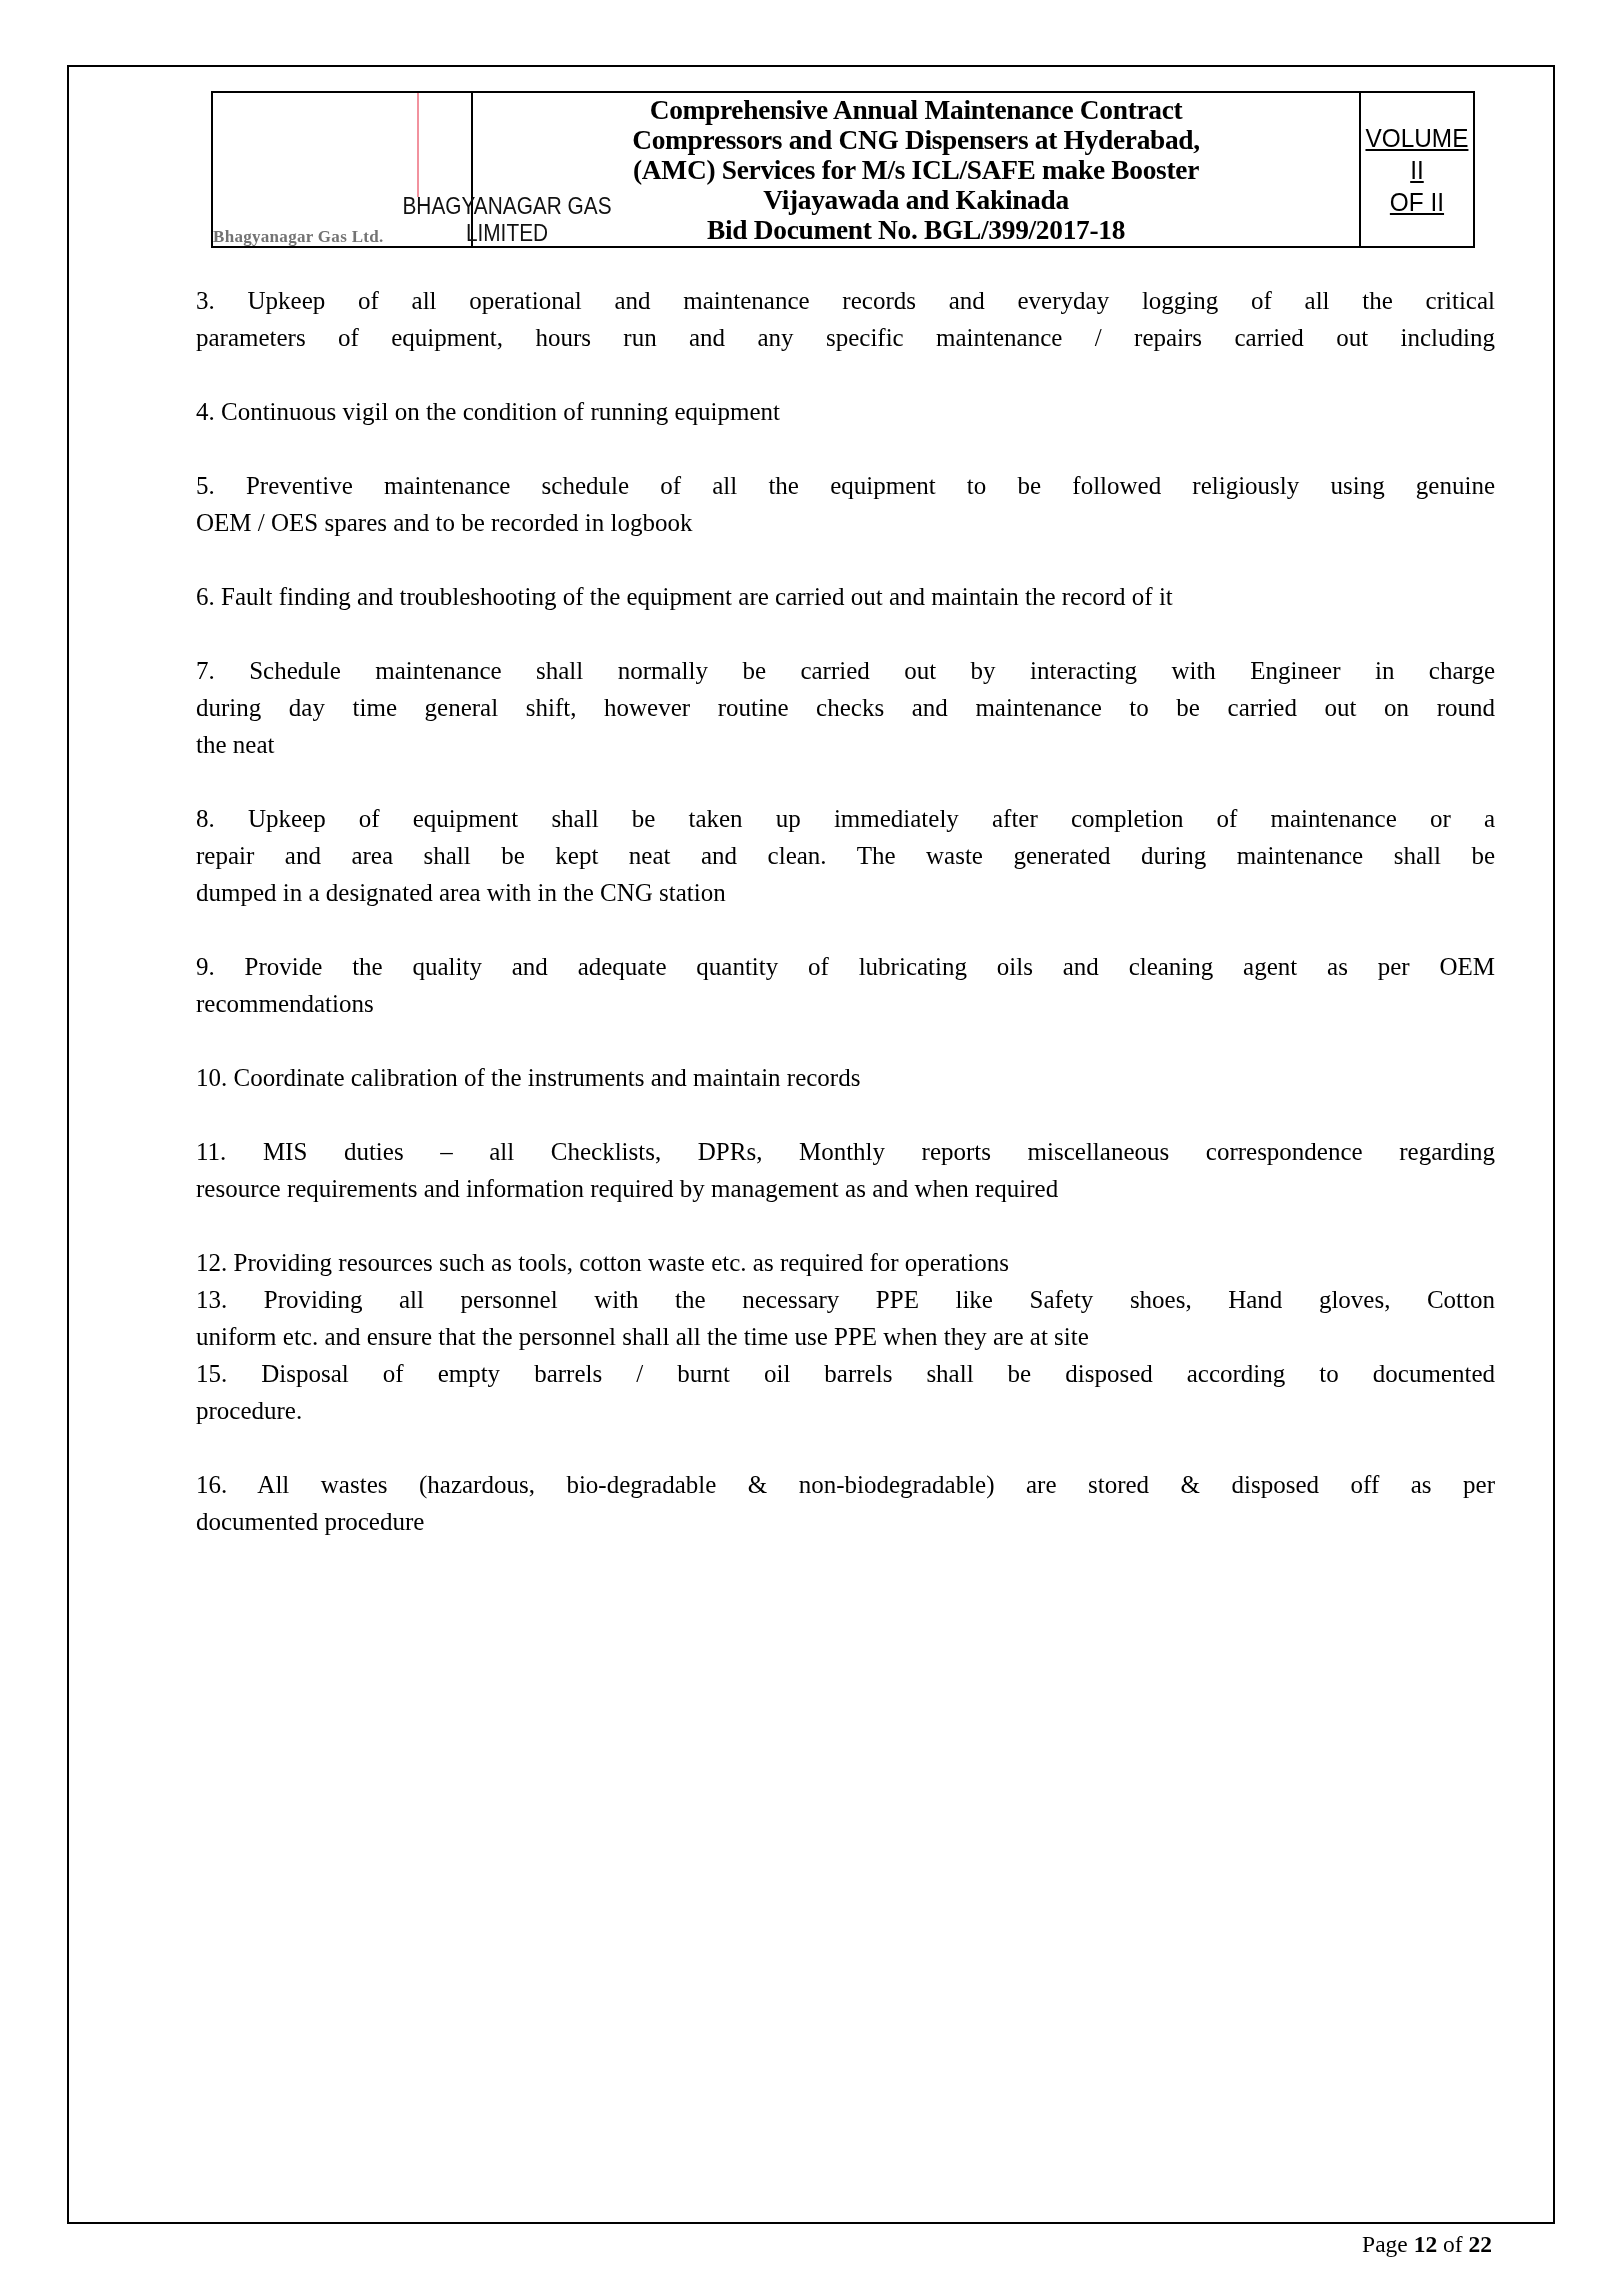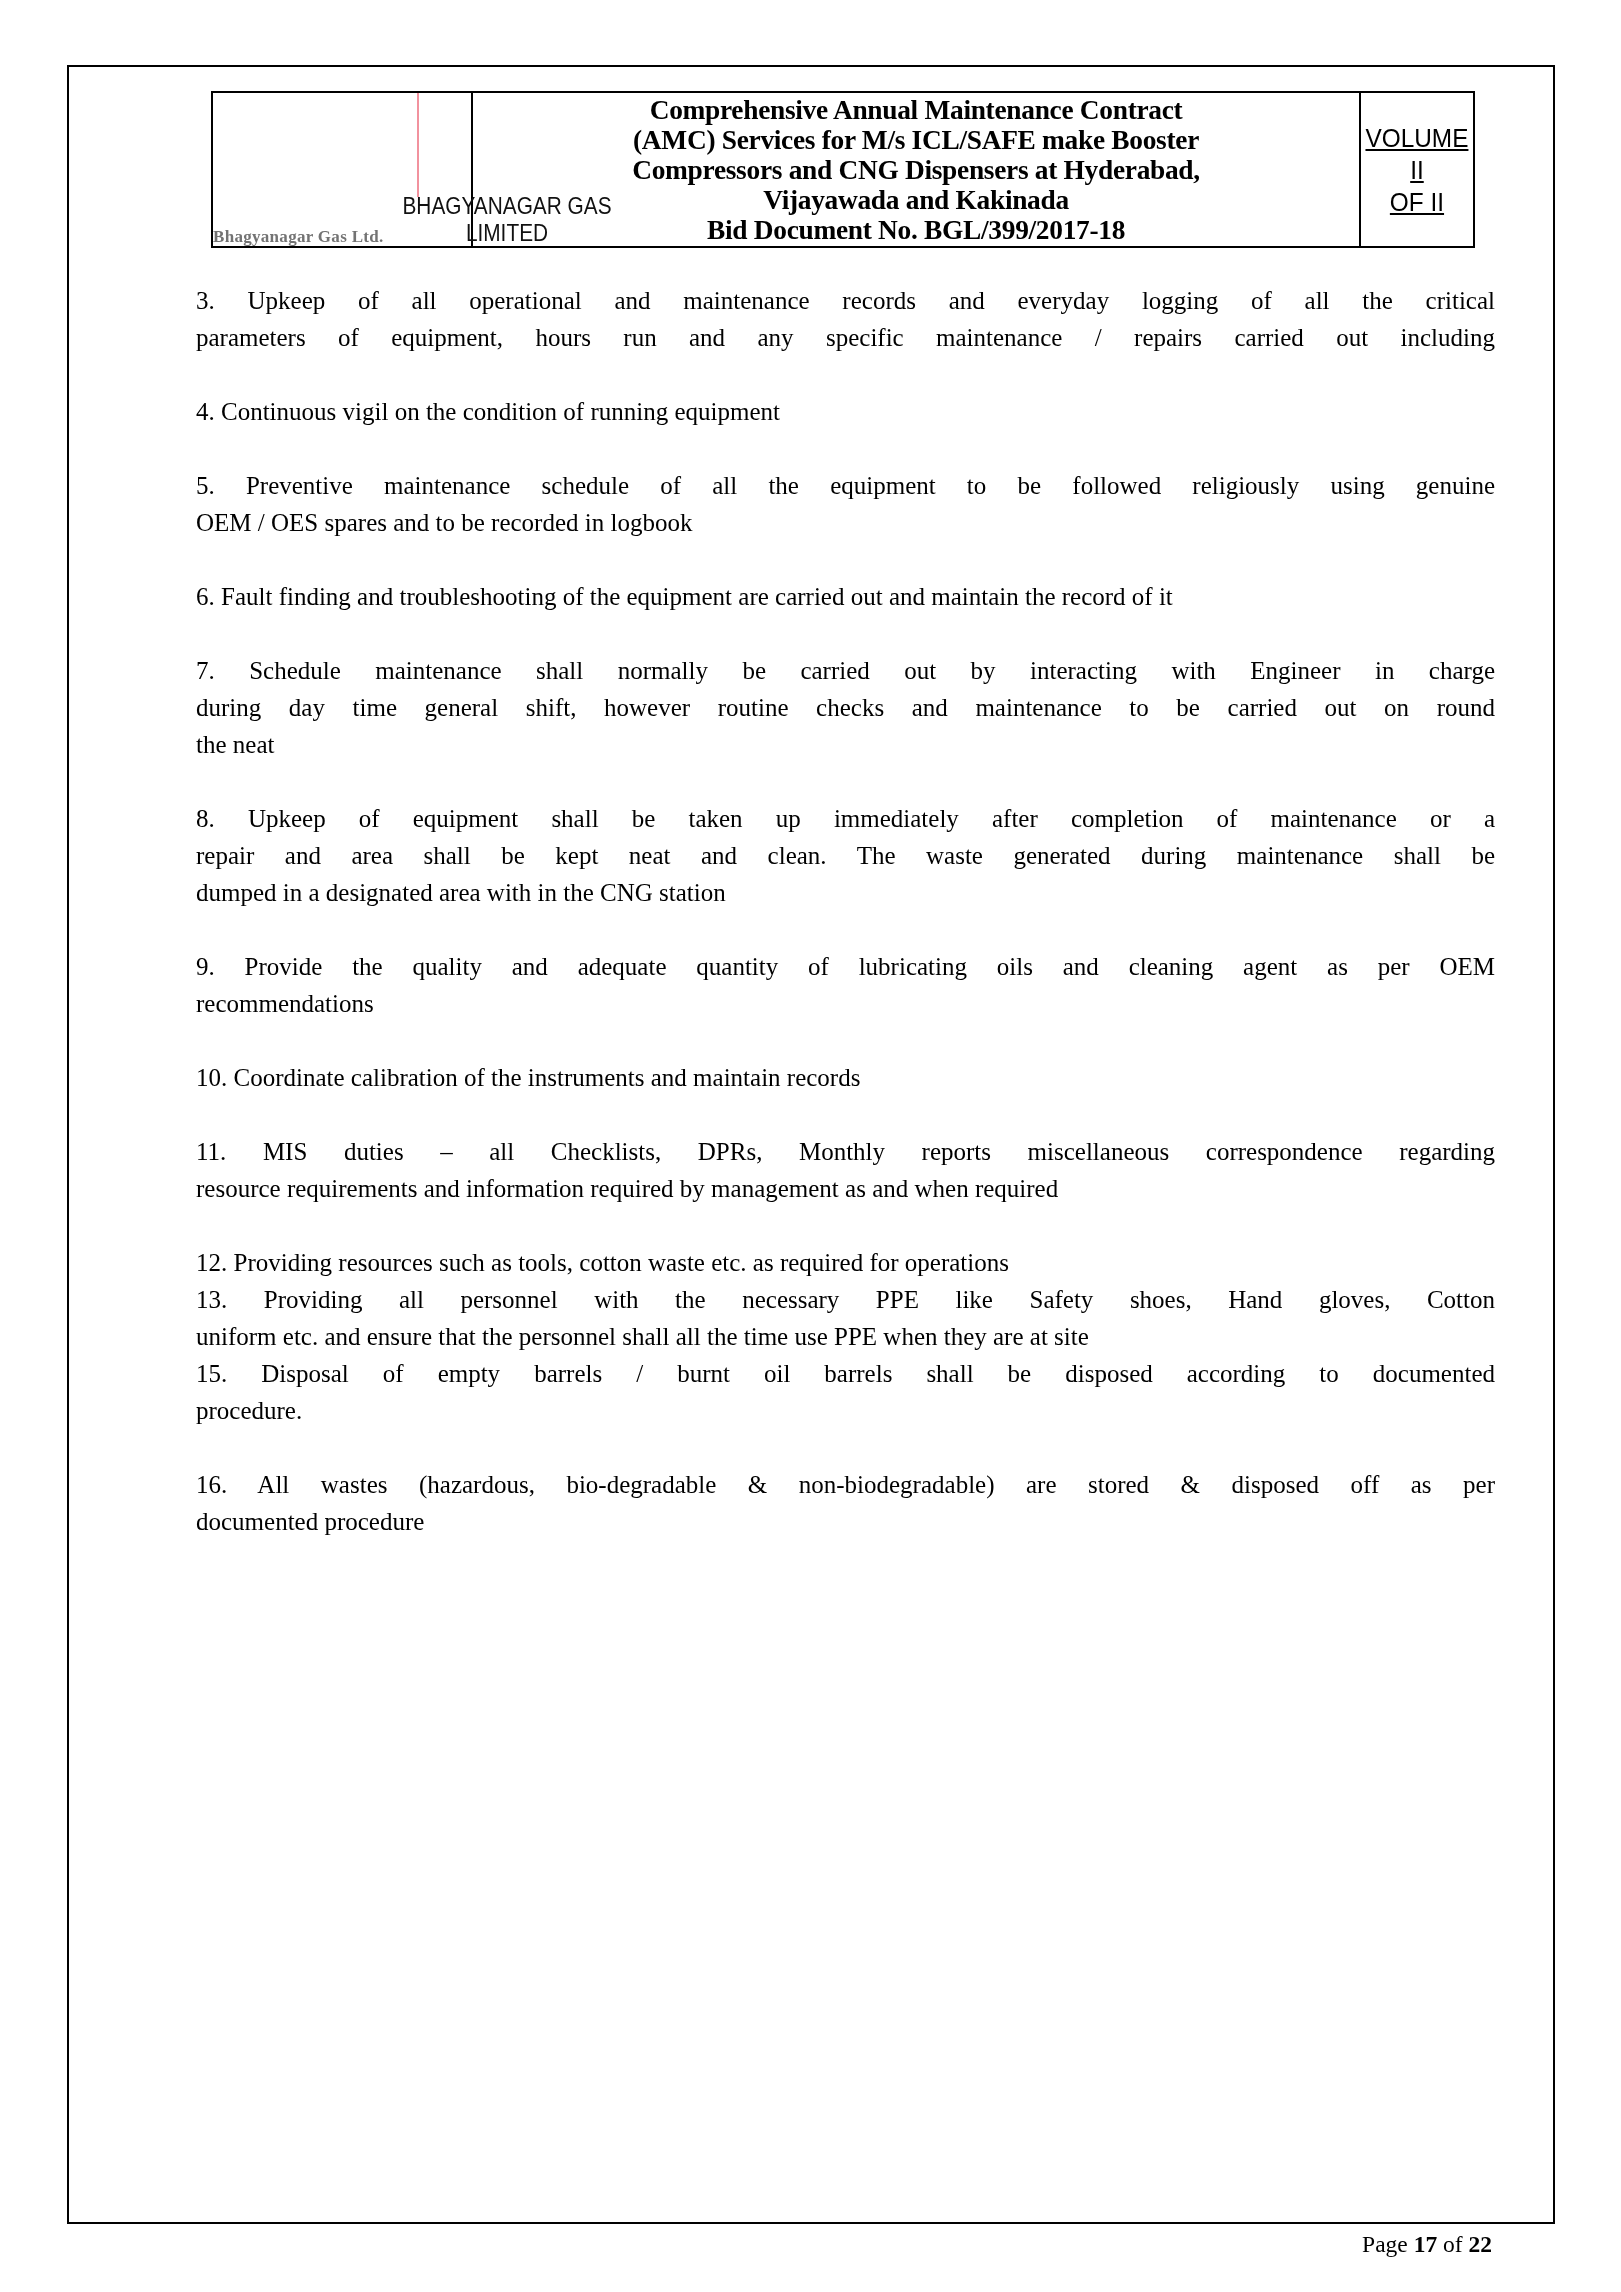--- a/index.html
+++ b/index.html
@@ -101,22 +101,22 @@
     <div class="logo-caption">Bhagyanagar Gas Ltd.</div>
     <div class="company-name">
       <div>BHAGYANAGAR GAS</div>
       <div>LIMITED</div>
     </div>
     <div class="pink-line"></div>
   </div>
 
   <div class="ht-cell cell-title">
     <div class="title-line">Comprehensive Annual Maintenance Contract</div>
+    <div class="title-line">Compressors and CNG Dispensers at Hyderabad,</div>
     <div class="title-line">(AMC) Services for M/s ICL/SAFE make Booster</div>
-    <div class="title-line">Compressors and CNG Dispensers at Hyderabad,</div>
     <div class="title-line">Vijayawada and Kakinada</div>
     <div class="title-line">Bid Document No. BGL/399/2017-18</div>
   </div>
 
   <div class="ht-cell cell-volume">
     <div class="volume-wrap">
       <div class="volume-line">VOLUME II</div>
       <div class="volume-line">OF II</div>
     </div>
   </div>
@@ -184,15 +184,15 @@
   </p>
 
   <p class="para">
     <span class="ln j">16. All wastes (hazardous, bio-degradable &amp; non-biodegradable) are stored &amp; disposed off as per</span>
     <span class="ln">documented procedure</span>
   </p>
 
 </div>
 
 <div class="footer">
-  <span>Page </span><span class="bold">17</span><span> of </span><span class="bold">22</span>
+  <span>Page </span><span class="bold">12</span><span> of </span><span class="bold">22</span>
 </div>
 
 
 </body></html>

